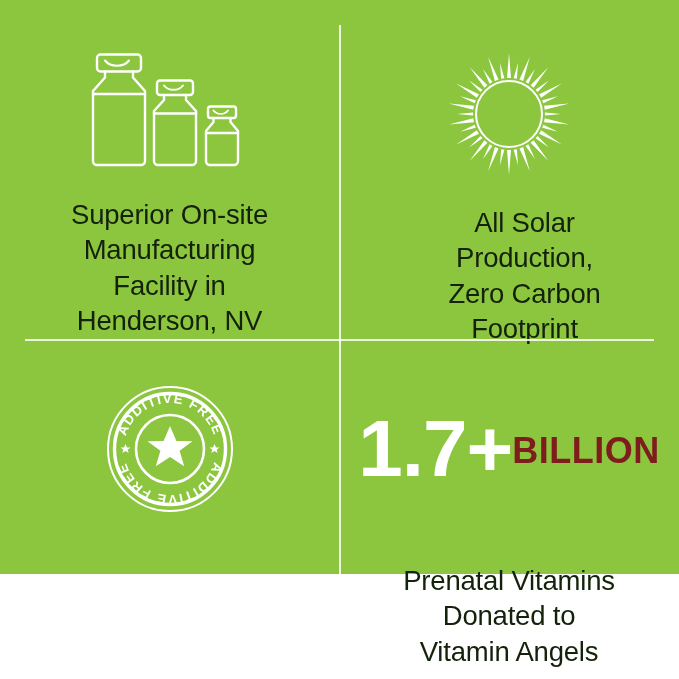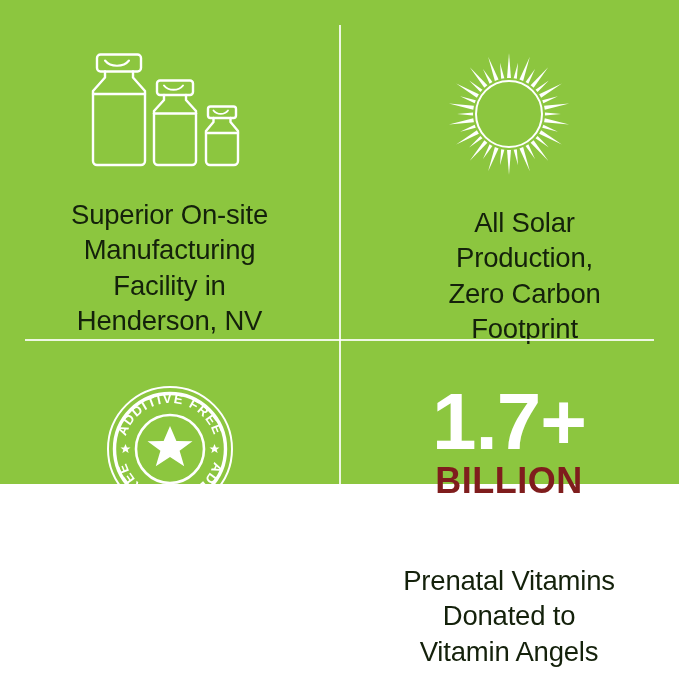--- a/index.html
+++ b/index.html
@@ -9,21 +9,21 @@
   body {
     width: 679px;
     height: 679px;
     overflow: hidden;
     font-family: "Liberation Sans", sans-serif;
   }
 
   #infographic {
     position: relative;
     width: 679px;
-    height: 484px;
+    height: 574px;
     background: #8CC63F;
     box-sizing: border-box;
   }
 
   
   .divider-v {
     position: absolute;
     left: 339px;
     top: 25px;
     width: 2px;
@@ -78,21 +78,20 @@
   }
 
   .cell-tl .caption { margin-top: 29px; }
   .cell-tr .caption { margin-top: 29px; margin-left: 31px; }
   .cell-bl .caption { margin-top: 46px; }
   .cell-br .caption { margin-top: 50px; }
 
   
   .stat-block {
     display: flex;
-    flex-direction: column;
     align-items: center;
     justify-content: flex-start;
     height: 128px;
   }
   .stat-number {
     color: #FFFFFF;
     font-family: "Liberation Sans", sans-serif;
     font-weight: 700;
     font-size: 80px;
     line-height: 0.93;

